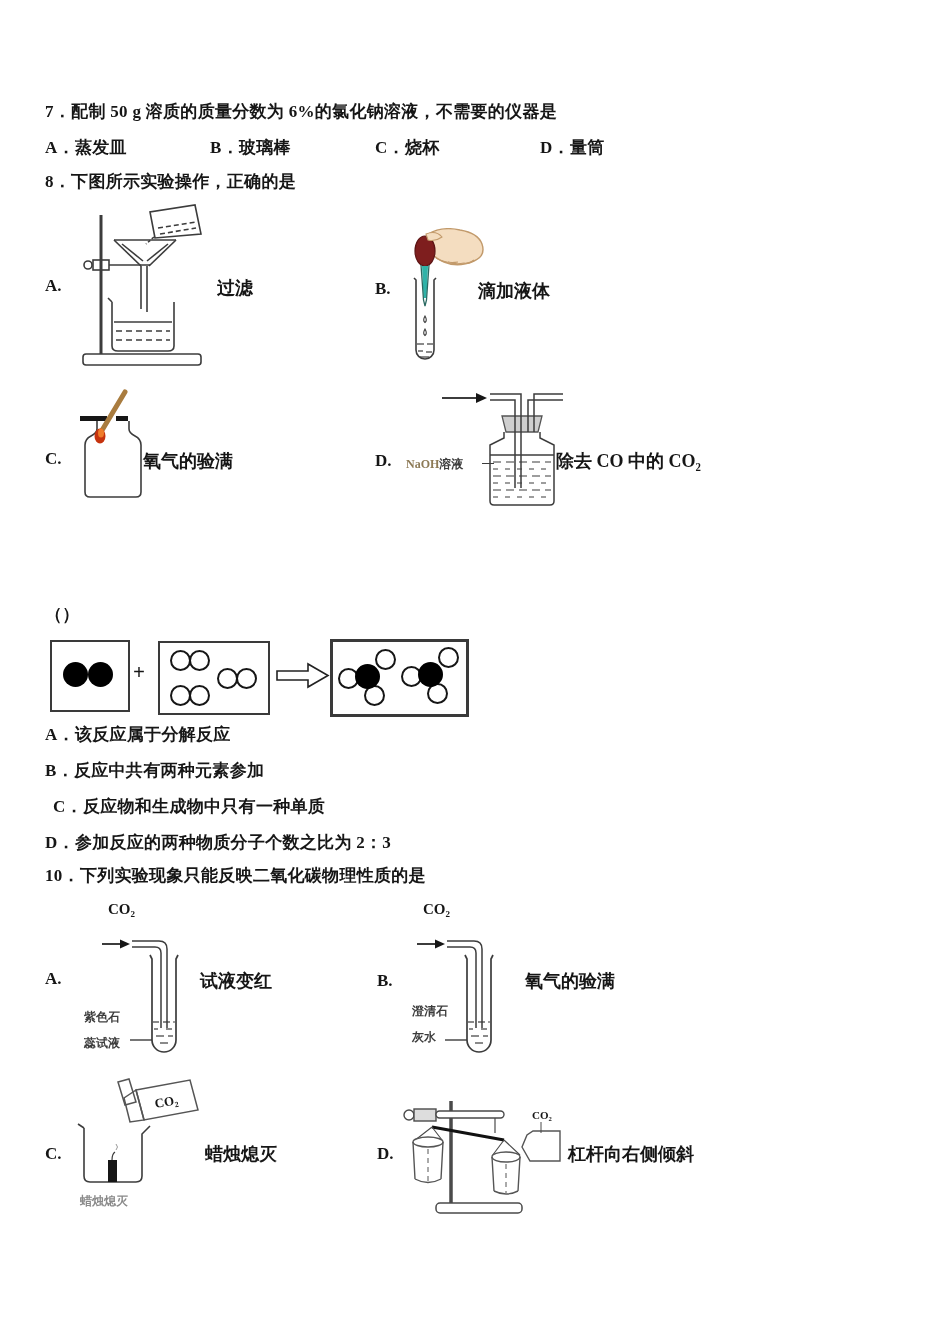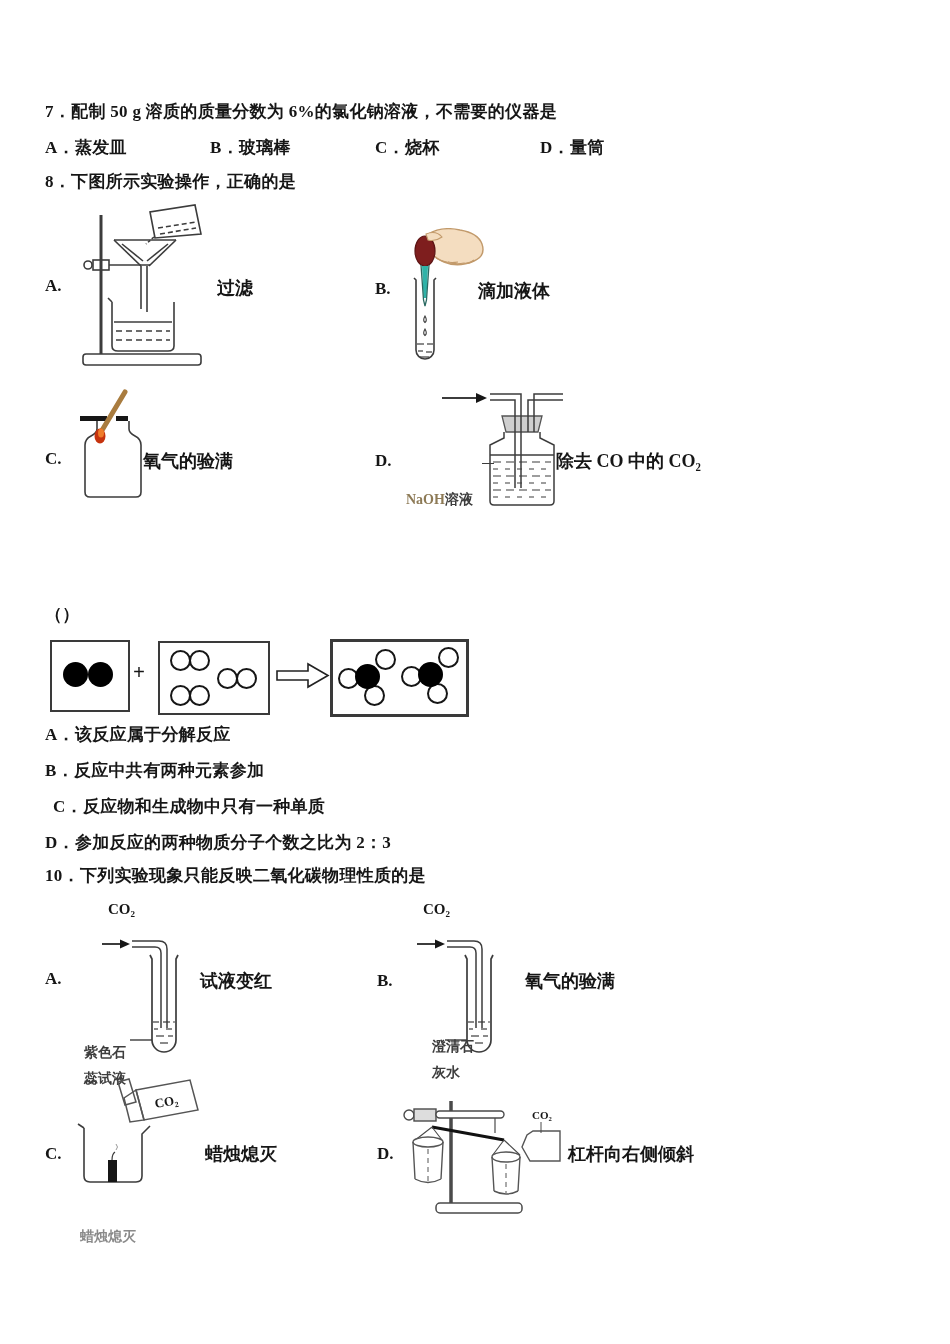--- a/index.html
+++ b/index.html
@@ -3,21 +3,21 @@
 <meta charset="utf-8">
 <style>
   html,body{margin:0;padding:0;background:#fff;}
   .page{position:relative;width:950px;height:1344px;background:#fff;overflow:hidden;
         font-family:"Liberation Serif","DejaVu Serif",serif;color:#161616;}
   .t{position:absolute;white-space:nowrap;color:#161616;}
   .q{font-size:17px;font-weight:bold;letter-spacing:.3px;}
   .wrap{white-space:normal;}
   .lbl{font-size:17px;font-weight:bold;}
   .cap{font-size:18px;font-weight:bold;}
-  .small{font-size:14px;font-weight:bold;color:#3d3d3d;line-height:26px;margin-top:36px;}
+  .small{font-size:12px;font-weight:bold;color:#3d3d3d;line-height:26px;}
   .co2{font-size:15px;font-weight:bold;}
   .gray{color:var(--annotation-gray,#8a8a8a);}
   .naoh{color:var(--naoh-tint,#8d7a56);}
   .dg{position:absolute;}
   .hline{position:absolute;border-top:1.5px solid #3c3c3c;}
   .atom{display:inline-block;width:15px;height:15px;border-radius:50%;
         border:1.5px solid #161616;vertical-align:4px;margin:0 1px;background:#fff;}
   .atom.blk{background:#000;border-color:#000;width:16px;height:16px;}
   .mbox{position:absolute;border:2px solid #3a3a3a;background:#fff;}
   .mbox.thick{border-width:3px;}
@@ -233,21 +233,21 @@
         <line x1="63" y1="100" x2="70" y2="100"></line>
         <line x1="73" y1="100" x2="75" y2="100"></line>
       <line x1="54" y1="107" x2="58" y2="107"></line>
         <line x1="66" y1="107" x2="72" y2="107"></line>
       <line x1="56" y1="114" x2="64" y2="114"></line>
         <line x1="68" y1="114" x2="73" y2="114"></line>
       <line x1="60" y1="121" x2="68" y2="121"></line>
     </g>
     <line x1="30" y1="118" x2="52" y2="118" stroke="#3c3c3c" stroke-width="1.4"></line>
   </svg>
-  <div class="t small" style="left:432px;top:998px;font-family:Liberation Mono, monospace;">
+  <div class="t small" style="left:412px;top:998px;">
     <div>澄清石</div>
     <div>灰水</div>
   </div>
   <div class="t lbl" style="left:377px;top:971px;">B.</div>
   <div class="t cap" style="left:525px;top:969px;">氧气的验满</div>
 
   <svg class="dg" style="left:72px;top:1076px;" width="135" height="112" viewBox="0 0 135 112">
     <g fill="none" stroke="#555" stroke-width="1.5">
       <polygon points="46,6 57,3 64,26 53,29"></polygon>
       <polygon points="64,14 118,4 126,34 72,44"></polygon>

